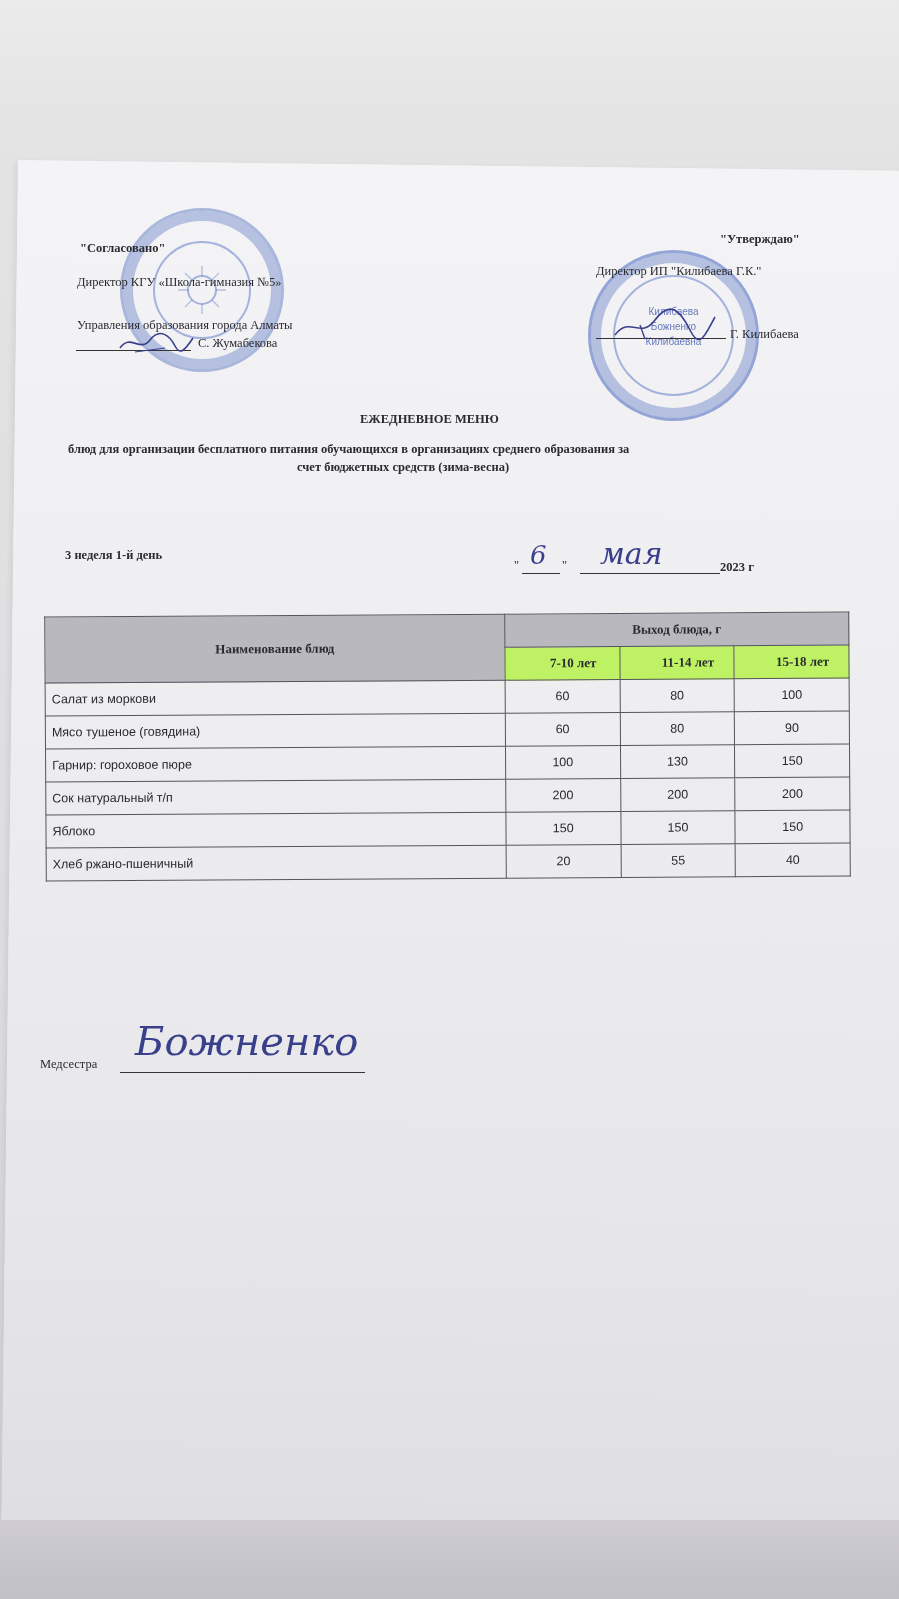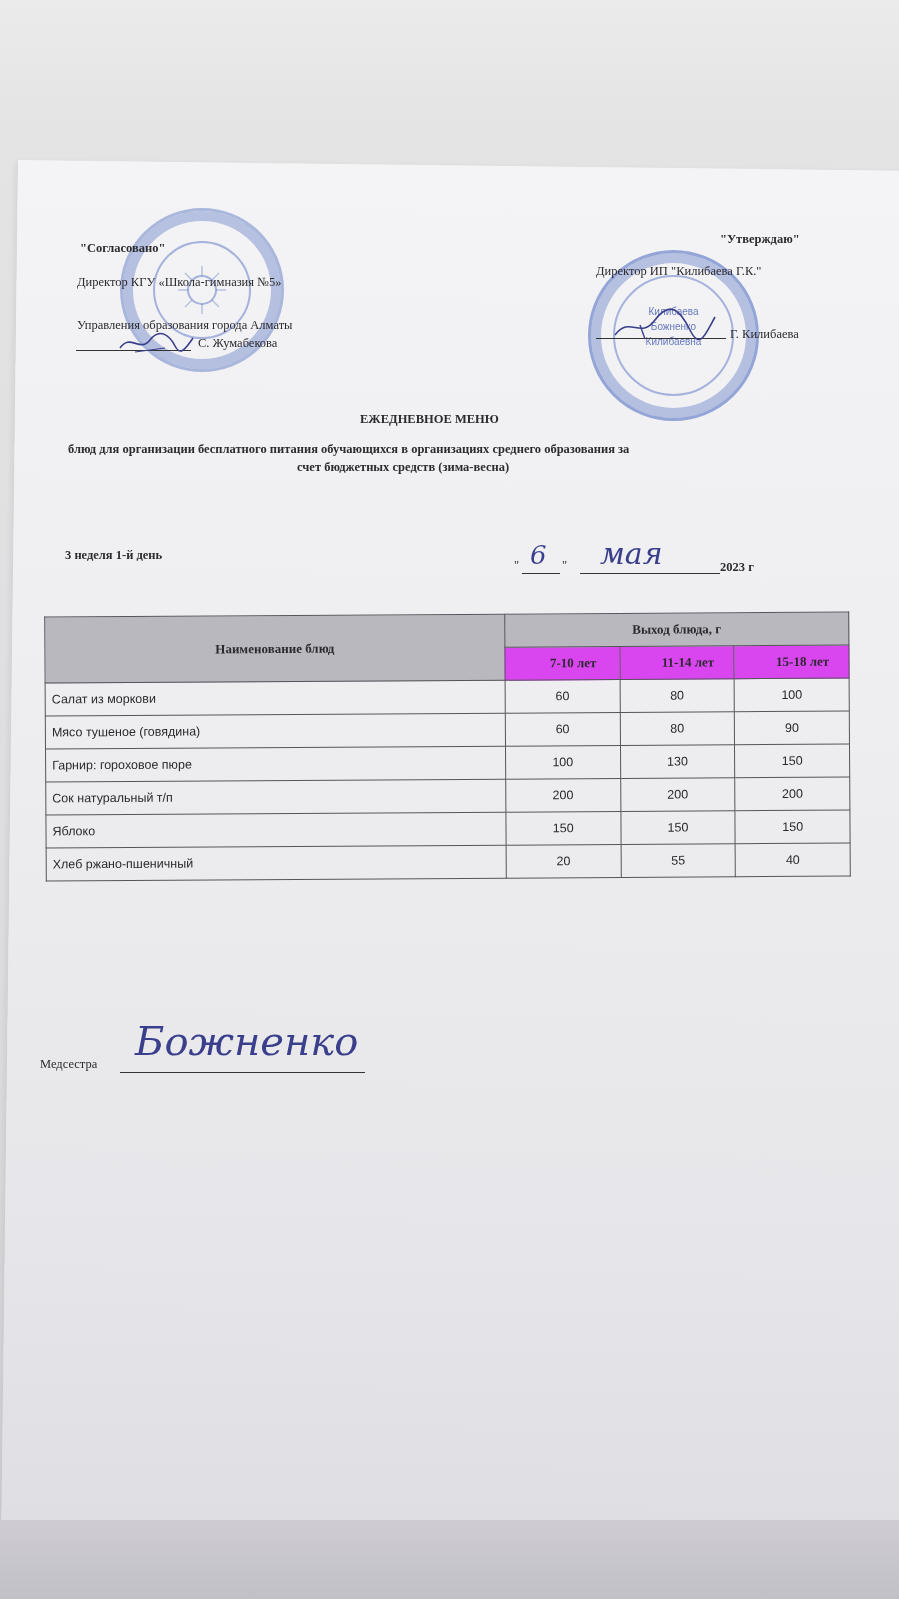--- a/index.html
+++ b/index.html
@@ -36,21 +36,21 @@
     table.menu {
       position: absolute; left: 45px; top: 614px; width: 805px;
       border-collapse: collapse; font-family: "Liberation Sans", sans-serif;
       font-size: 12.5px; color: #2a2a2e; transform: rotate(-0.35deg);
     }
     table.menu td, table.menu th {
       border: 1px solid #55555c; height: 32px; padding: 0 6px;
     }
     table.menu th { font-family: "Liberation Serif", serif; font-weight: bold; font-size: 13px; }
     table.menu th.head { background: #b9b8be; }
-    table.menu th.sub { background: #d946ef; height: 32px; padding-left: 28px; }
+    table.menu th.sub { background: #bef264; height: 32px; padding-left: 28px; }
     table.menu td.name { text-align: left; width: 440px; }
     table.menu td.num { text-align: center; width: 100px; }
     .underline { position: absolute; border-bottom: 1px solid #333; }
     .handwrite { position: absolute; font-family: "DejaVu Serif", serif; font-style: italic; color: #3a3f8c; }
   </style>
 </head>
 <body>
 
 <div class="page"></div>
 <div class="bottom-strip"></div>

